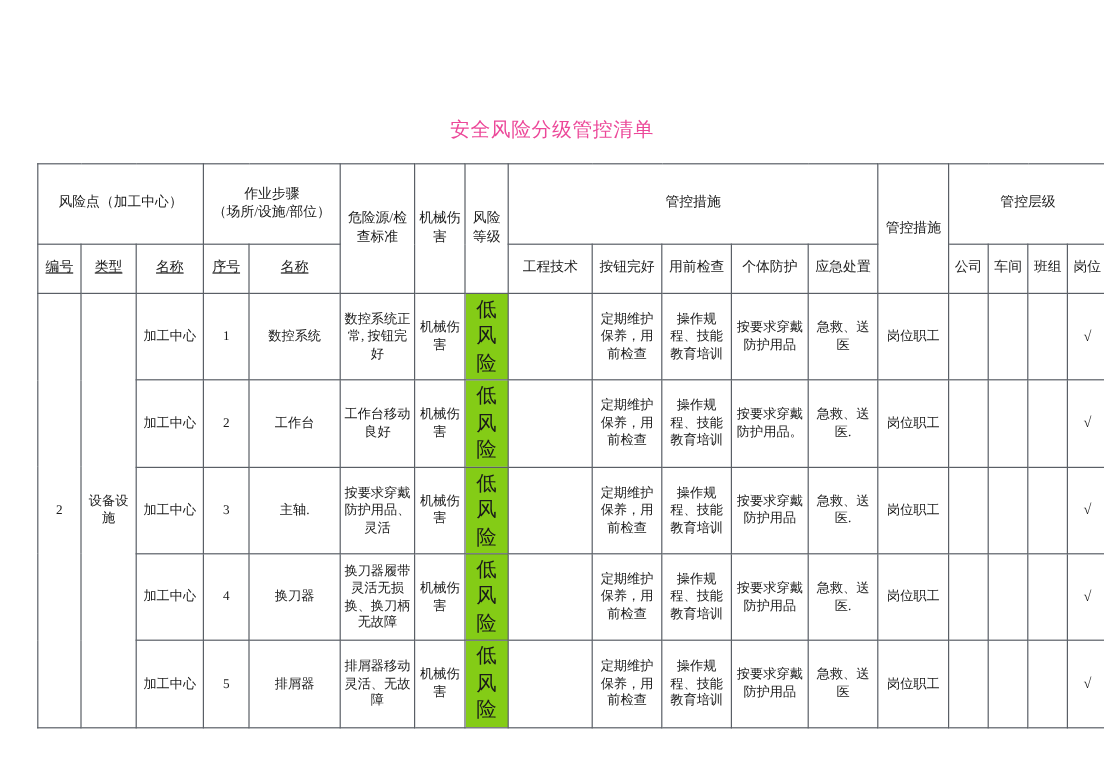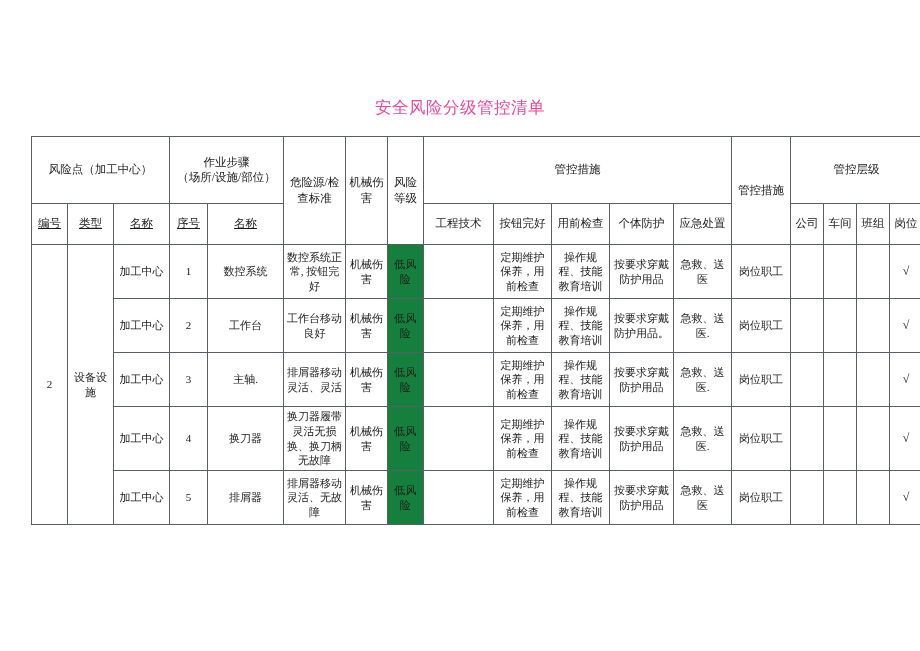--- a/index.html
+++ b/index.html
@@ -55,23 +55,23 @@
     overflow: hidden;
   }
   table.risk th {
     font-size: 11.5px;
   }
   .h-tall { height: 62px; }
   .h-sub  { height: 36px; }
   .row-cell { height: 54px; }
   .row-cell-tall { height: 64px; }
   .risk-cell {
-    background: #15803d;
+    background: #84cc16;
     color: #3a3ad0;
-    font-size: 11px;
+    font-size: 17px;
     letter-spacing: 0.5px;
   }
   .num-cell {
     font-size: 11px;
   }
   .check-cell {
     font-size: 12px;
   }
   .big-label { font-size: 12px; text-decoration: underline; }
 </style>
@@ -171,21 +171,21 @@
           <td>岗位职工</td>
           <td class="check-cell"></td>
           <td class="check-cell"></td>
           <td class="check-cell"></td>
           <td class="check-cell">√</td>
         </tr>
         <tr class="row-cell">
           <td>加工中心</td>
           <td class="num-cell">3</td>
           <td>主轴.</td>
-          <td>排屑器移动灵活、灵活</td>
+          <td>按要求穿戴防护用品、灵活</td>
           <td>机械伤害</td>
           <td class="risk-cell">低风险</td>
           <td></td>
           <td>定期维护保养，用前检查</td>
           <td>操作规程、技能教育培训</td>
           <td>按要求穿戴防护用品</td>
           <td>急救、送医.</td>
           <td>岗位职工</td>
           <td class="check-cell"></td>
           <td class="check-cell"></td>

